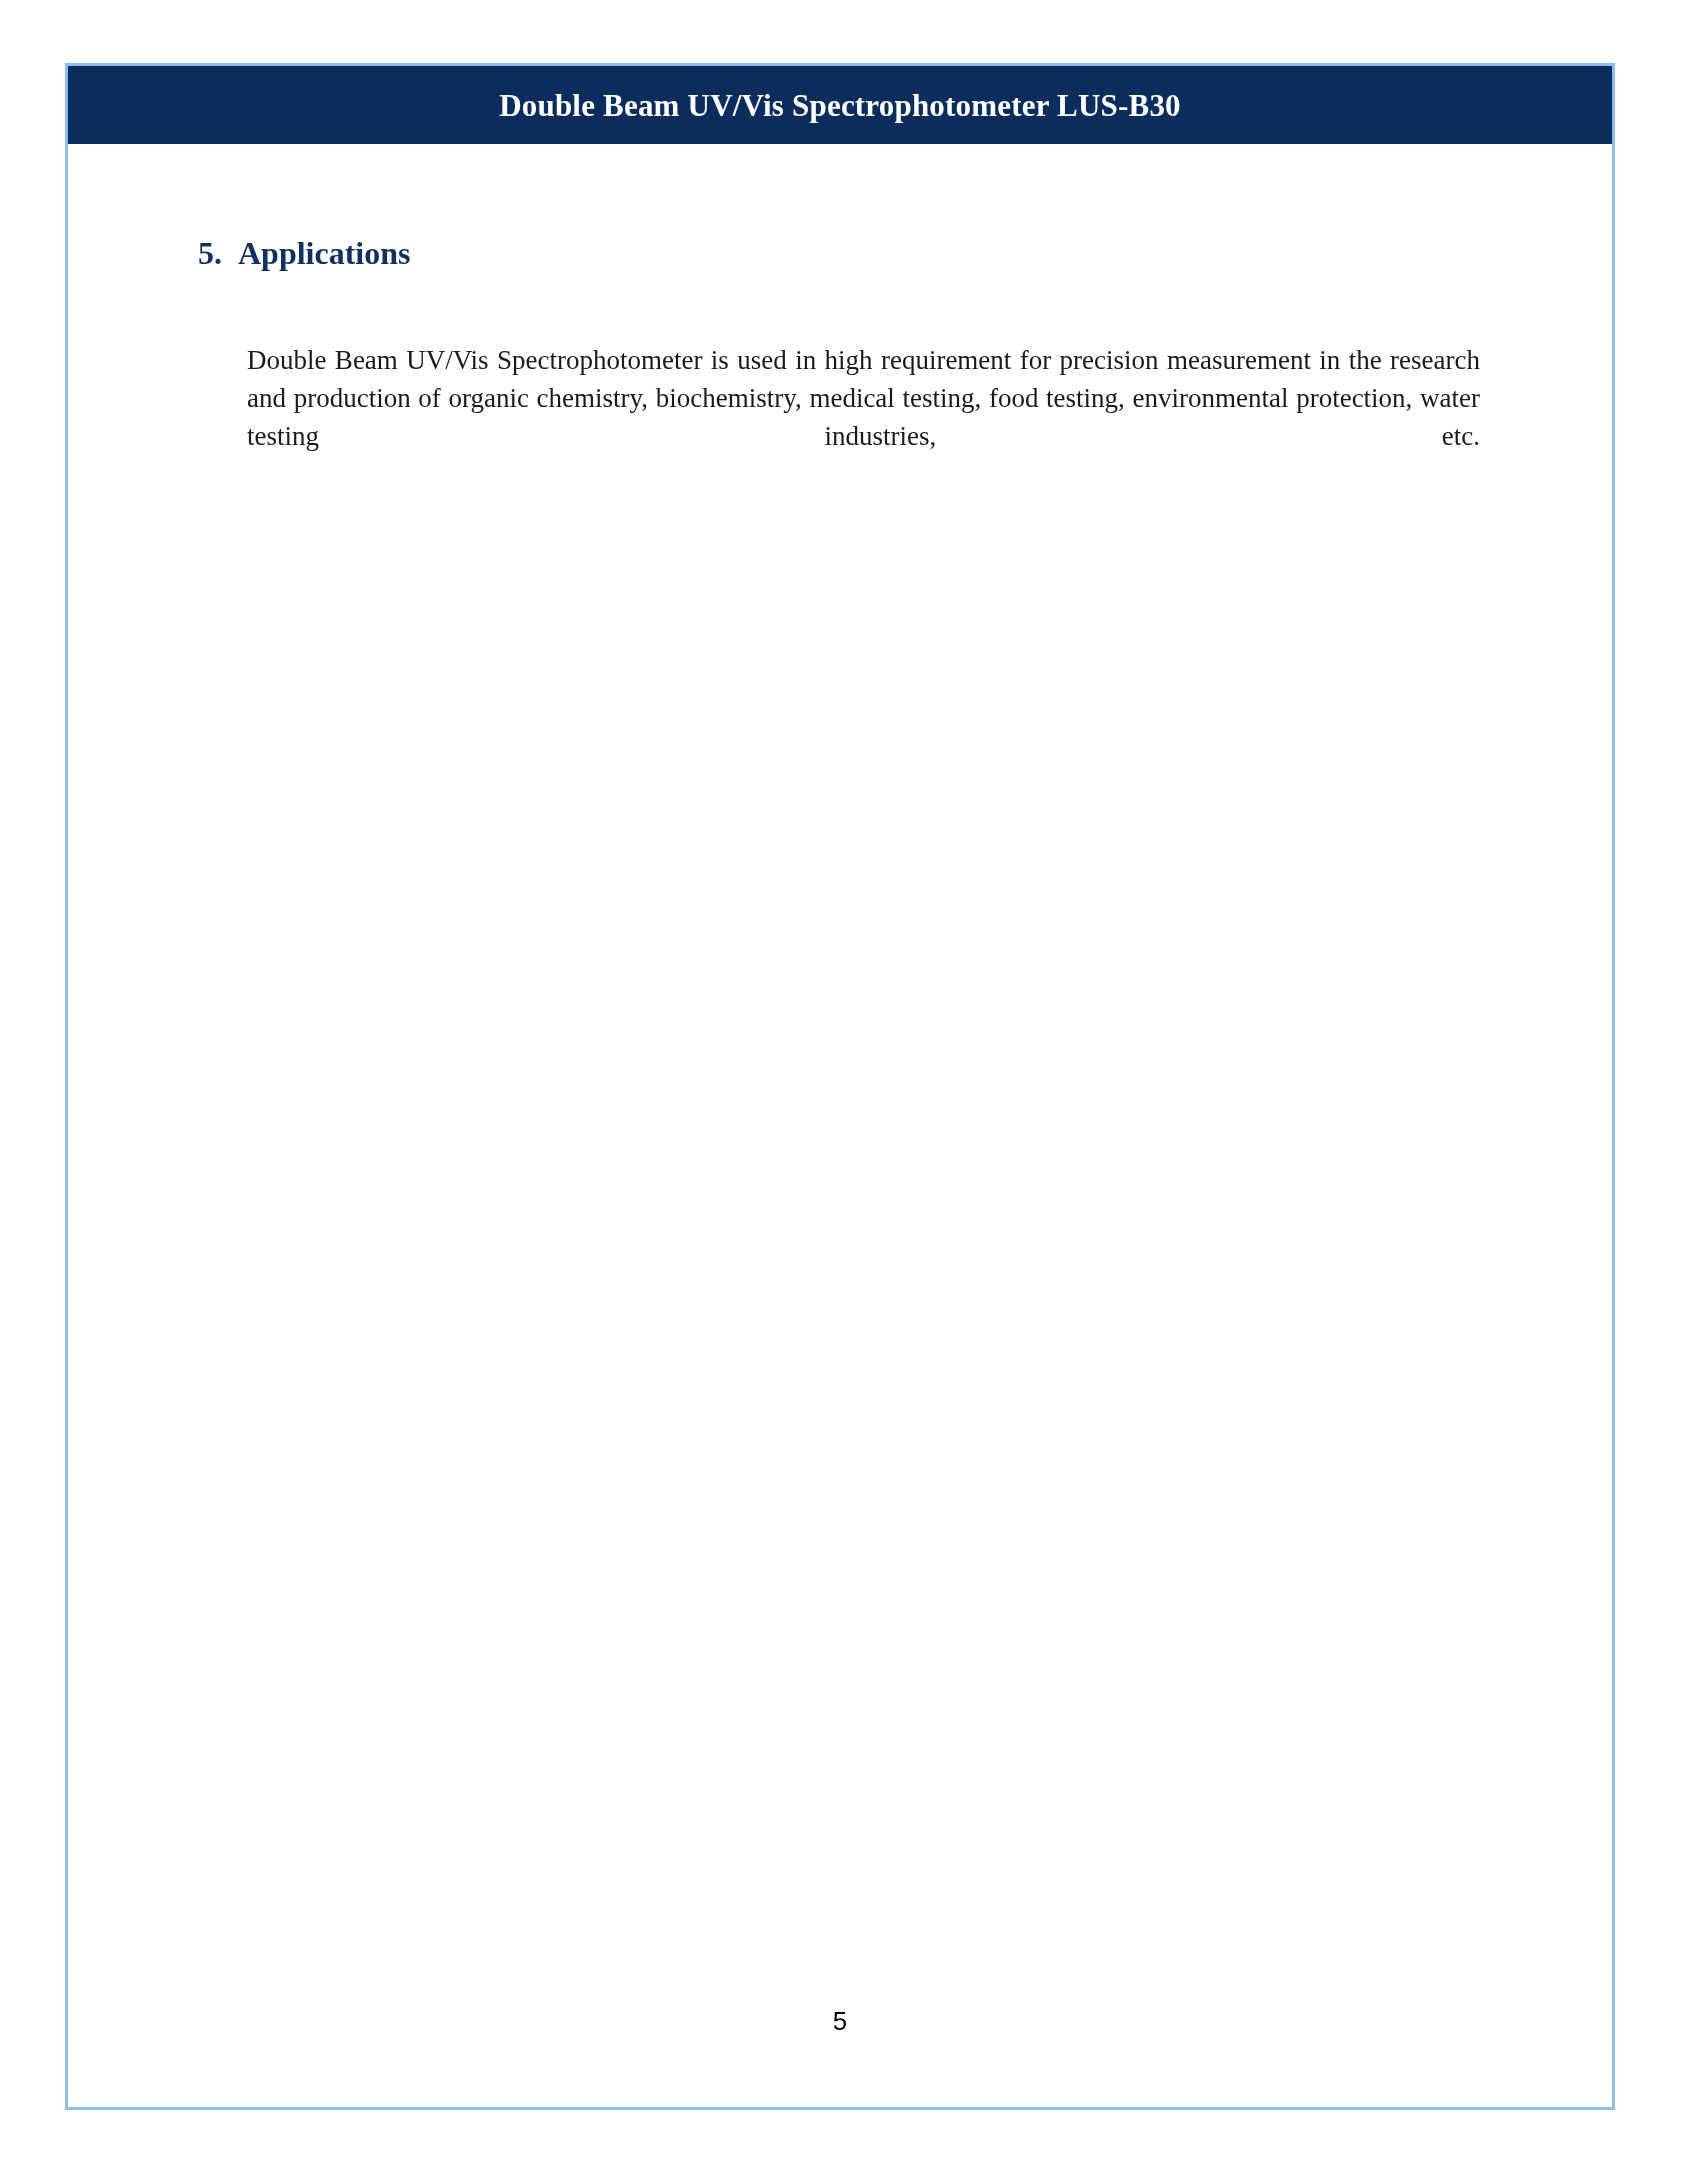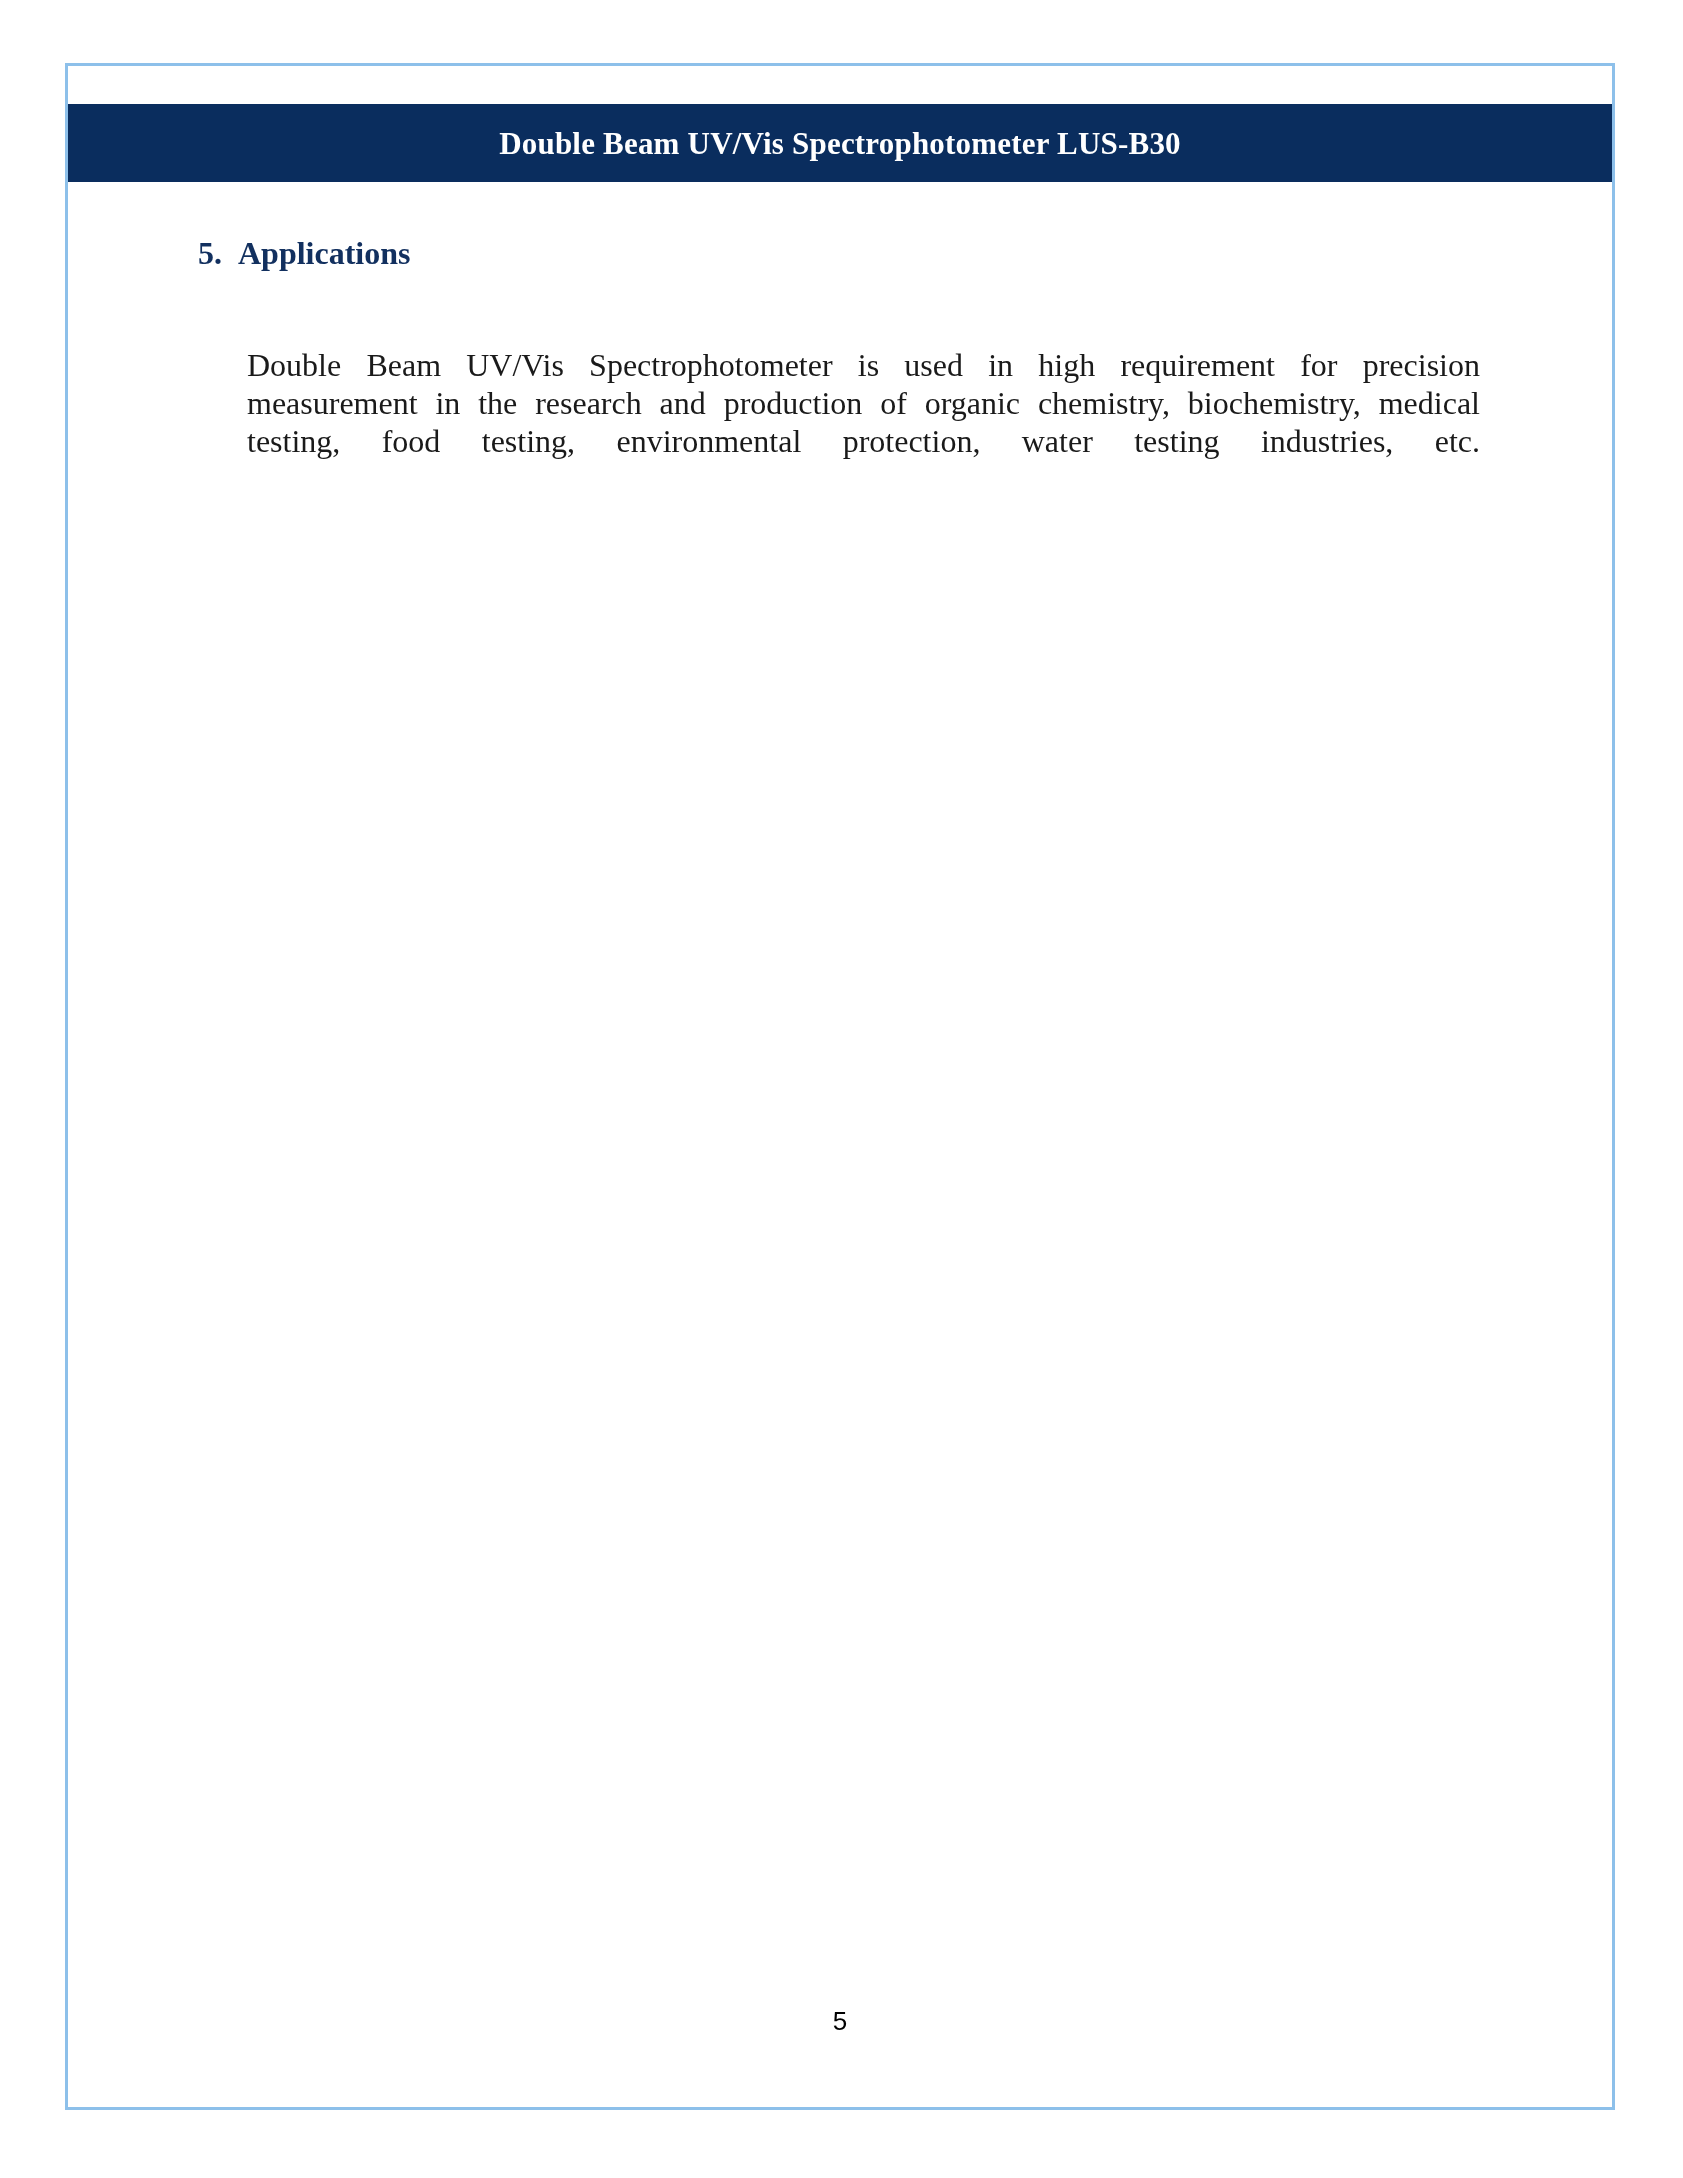--- a/index.html
+++ b/index.html
@@ -31,21 +31,20 @@
     position: absolute;
     left: 0;
     top: 0;
     width: 100%;
     height: 78px;
     background: #0a2d5e;
     display: flex;
     align-items: center;
     justify-content: center;
     box-sizing: border-box;
-    margin-top: 38px;
   }
   .header-title {
     color: #ffffff;
     font-family: "Liberation Serif", serif;
     font-weight: bold;
     font-size: 31px;
     letter-spacing: 0.2px;
     line-height: 1;
     white-space: nowrap;
     text-align: center;
@@ -85,21 +84,21 @@
 
   .body-paragraph {
     position: absolute;
     left: 179px;
     top: 170px;
     width: 1233px;
     text-align: justify;
     text-justify: inter-word;
     color: #1a1a1a;
     font-family: "Liberation Serif", serif;
-    font-size: 32px;
+    font-size: 27px;
     line-height: 38px;
     font-weight: normal;
   }
   .body-paragraph::after {
     content: "";
     display: inline-block;
     width: 100%;
   }
 
   

